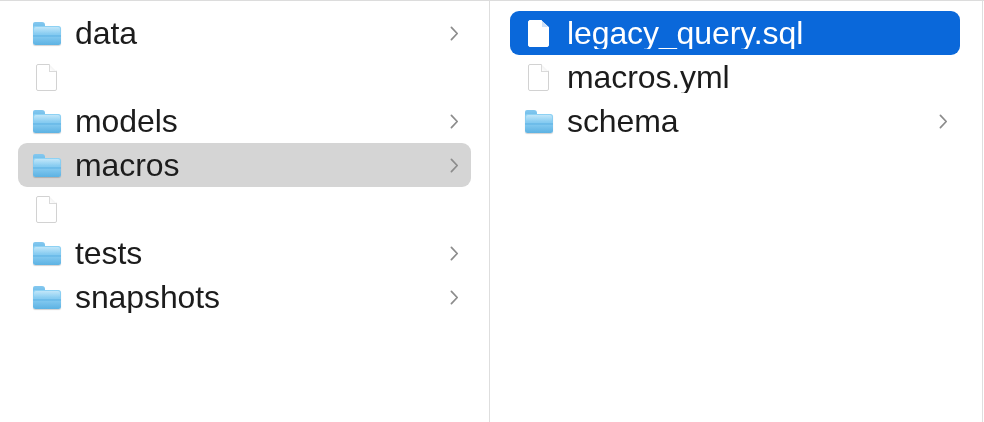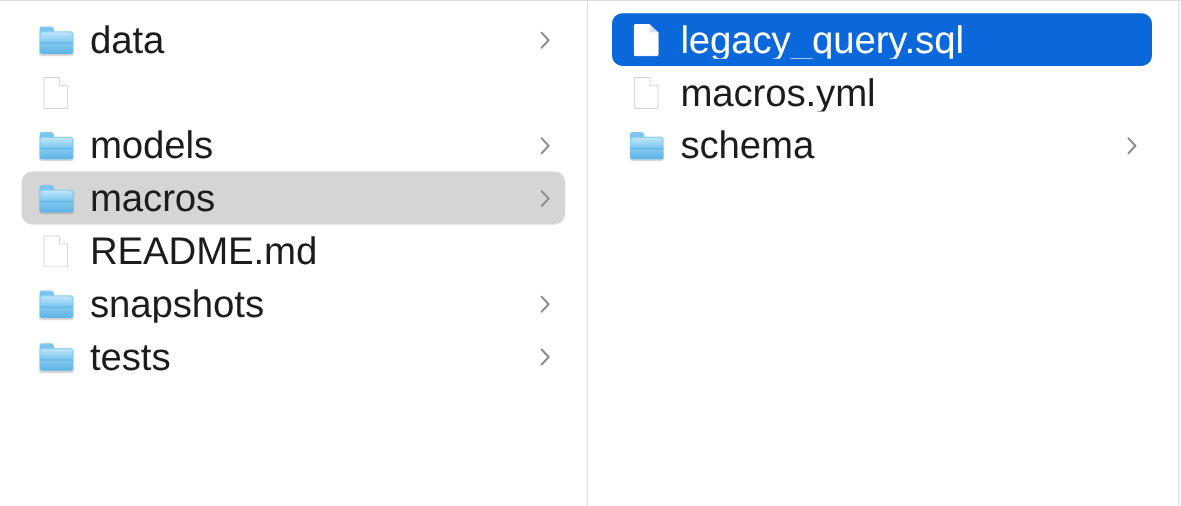--- a/index.html
+++ b/index.html
@@ -252,51 +252,50 @@
           </svg>
         </span>
       </div>
       <div class="row">
         <span class="icon-wrap">
           <span class="doc">
             <span class="sheet"></span>
             <span class="fold"></span>
           </span>
         </span>
-        <span class="label">README.md</span>
         <span class="chevron hidden">
           <svg width="9" height="15" viewBox="0 0 9 15">
             <path d="M1.4 1.3 L7.2 7.5 L1.4 13.7" fill="none" stroke="#8c8c8c" stroke-width="1.7" stroke-linecap="round" stroke-linejoin="round"></path>
           </svg>
         </span>
       </div>
       <div class="row">
         <span class="icon-wrap">
           <span class="folder">
             <span class="tab"></span>
             <span class="body"></span>
             <span class="glow"></span>
           </span>
         </span>
+        <span class="label">tests</span>
+        <span class="chevron">
+          <svg width="9" height="15" viewBox="0 0 9 15">
+            <path d="M1.4 1.3 L7.2 7.5 L1.4 13.7" fill="none" stroke="#8c8c8c" stroke-width="1.7" stroke-linecap="round" stroke-linejoin="round"></path>
+          </svg>
+        </span>
+      </div>
+      <div class="row">
+        <span class="icon-wrap">
+          <span class="folder">
+            <span class="tab"></span>
+            <span class="body"></span>
+            <span class="glow"></span>
+          </span>
+        </span>
         <span class="label">snapshots</span>
-        <span class="chevron">
-          <svg width="9" height="15" viewBox="0 0 9 15">
-            <path d="M1.4 1.3 L7.2 7.5 L1.4 13.7" fill="none" stroke="#8c8c8c" stroke-width="1.7" stroke-linecap="round" stroke-linejoin="round"></path>
-          </svg>
-        </span>
-      </div>
-      <div class="row">
-        <span class="icon-wrap">
-          <span class="folder">
-            <span class="tab"></span>
-            <span class="body"></span>
-            <span class="glow"></span>
-          </span>
-        </span>
-        <span class="label">tests</span>
         <span class="chevron">
           <svg width="9" height="15" viewBox="0 0 9 15">
             <path d="M1.4 1.3 L7.2 7.5 L1.4 13.7" fill="none" stroke="#8c8c8c" stroke-width="1.7" stroke-linecap="round" stroke-linejoin="round"></path>
           </svg>
         </span>
       </div>
     </div>
   <div class="column column-right">
       <div class="row selected-blue">
         <span class="icon-wrap">

